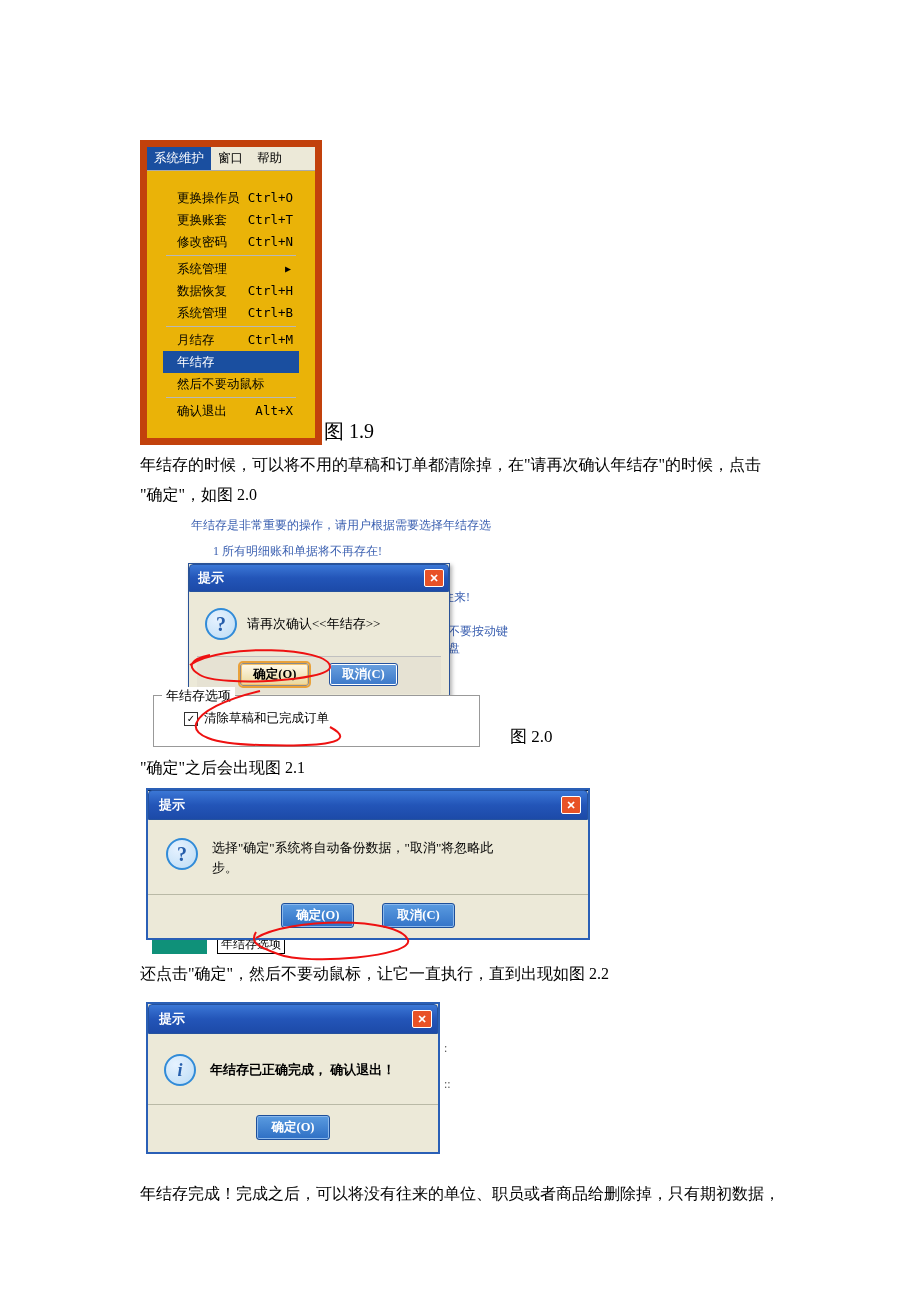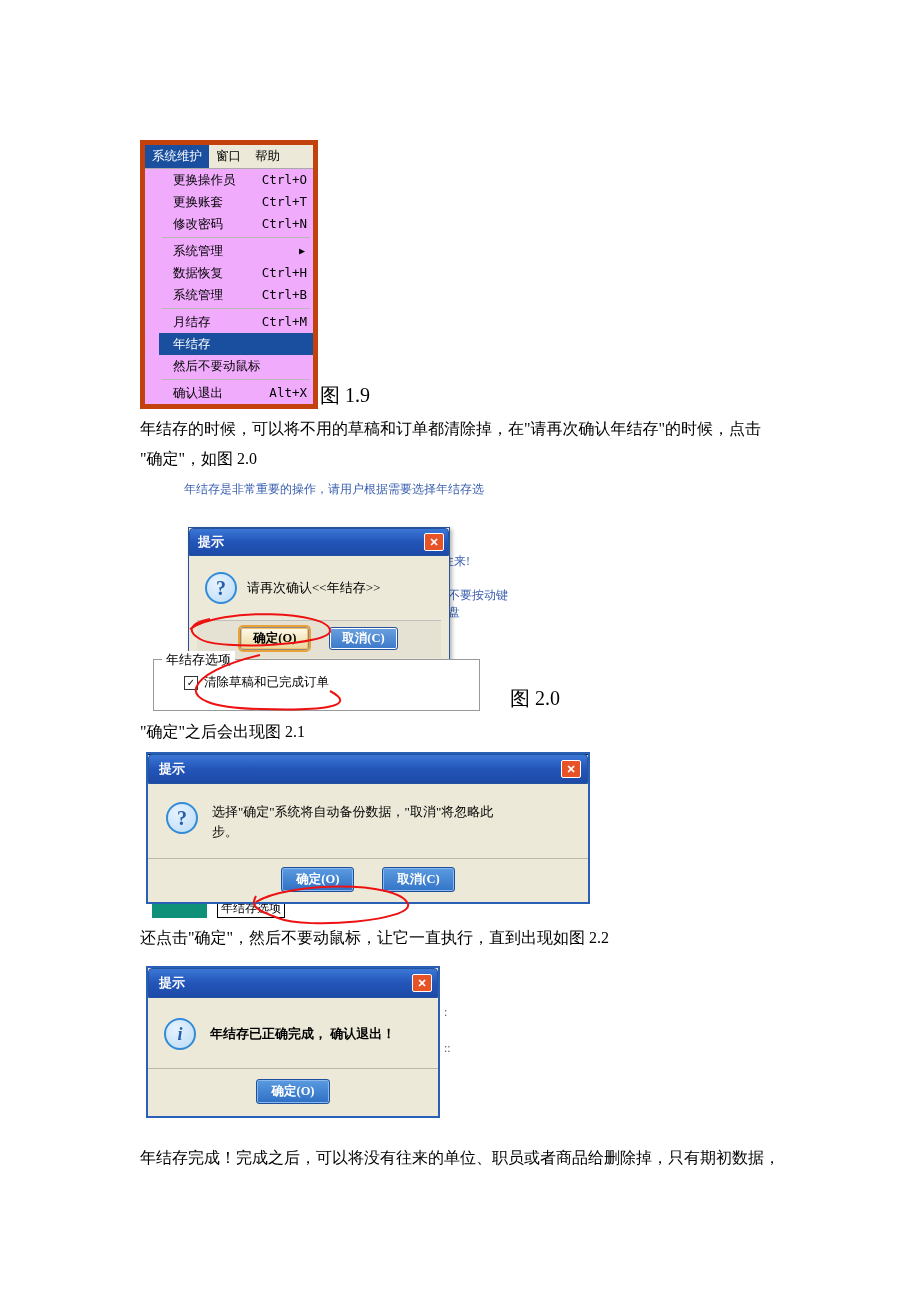--- a/index.html
+++ b/index.html
@@ -6,41 +6,41 @@
       margin: 0;
       padding: 140px 140px 50px 140px;
       font-family: "SimSun", "宋体", serif;
       font-size: 16px;
       background: #fff;
       color: #000;
       width: 640px;
     }
 
     
-    .menu-container { border: 5px solid #c2410c; width: 168px; background: #f0abfc; }
+    .menu-container { border: 7px solid #c2410c; width: 168px; background: #eab308; }
     .menubar { display: flex; border-bottom: 1px solid #aaa; font-size: 12.5px; background: #ece9d8; }
     .menubar-item { padding: 3px 7px; }
     .menubar-item.active { background: #1a4fa0; color: #fff; }
-    .menu-items { padding: 0; margin-left: 14px; }
+    .menu-items { padding: 16px; }
     .menu-row {
       display: flex; justify-content: space-between;
       padding: 2px 6px 2px 14px; font-size: 12.5px; line-height: 18px;
       font-family: "SimSun", monospace;
     }
     .menu-row.highlight { background: #1a4fa0; color: #fff; text-align: right; }
     .menu-sep { border-top: 1px solid #b8b8b8; margin: 2px 3px; }
     .submenu-arrow { font-size: 10px; padding-right:2px;}
 
     .caption-inline { display: inline-block; font-family: "Times New Roman","SimSun"; font-size: 20px; margin-left: 2px; vertical-align: bottom;}
     .body-text { font-size: 16px; line-height: 28px; margin: 6px 0; font-family: "SimSun","Times New Roman"; }
 
     
     .fig20-wrap { position: relative; width:360px; height:233px; margin-left:10px; }
     .fig20-bg {
-      position:absolute; left:4px; top:0;
+      position:absolute; left:11px; top:0;
       font-size:12px; color:#3a5fb0; line-height:20px;
       font-family:"SimSun";
     }
     .fig20-bg .line { white-space: pre; }
 
     .dialog20 {
       position:absolute; left:38px; top:48px; width:260px;
       background:#ece9d8; border:1px solid #2a5296;
       box-shadow: 2px 2px 4px rgba(0,0,0,.3);
     }
@@ -89,21 +89,21 @@
     }
     .group-box .legend{
       position:absolute; top:-9px; left:8px; background:#fff; font-size:13px; padding:0 4px;
     }
     .checkbox-row { padding:14px 4px 4px 30px; font-size:12.5px; display:flex; align-items:center; gap:6px;}
     .chk { width:12px; height:12px; border:1px solid #333; display:inline-flex; align-items:center; justify-content:center; font-size:10px; background:#fff;}
 
     .red-scribble { position:absolute; pointer-events:none; }
     .red-scribble path { stroke:#e11; stroke-width:2; fill:none; }
 
-    .fig-caption-right { font-family:"Times New Roman","SimSun"; font-size:20px; }
+    .fig-caption-right { font-family:"Times New Roman","SimSun"; font-size:17px; }
 
     
     .dialog21 {
       width:440px; border:2px solid #2a5fb6; background:#ece9d8;
       box-shadow: 0 1px 0 #0a2856 inset; position:relative;
     }
     .dialog21 .titlebar { border-radius:4px 4px 0 0; padding:5px 6px 5px 10px;}
     .dlg21-body { padding:18px 16px 60px 18px; display:flex; gap:14px; font-size:13px; line-height:20px;}
     .btn-row21 {
       position:absolute; left:0; right:0; bottom:0;
@@ -181,20 +181,21 @@
   <span class="caption-inline">图 1.9</span>
 </div>
 
 <p class="body-text">年结存的时候，可以将不用的草稿和订单都清除掉，在"请再次确认年结存"的时候，点击</p>
 <p class="body-text" style="margin-top:-4px;">"确定"，如图 2.0</p>
 
 <div style="display:flex; align-items:flex-end;">
   <div class="fig20-wrap">
     <div class="fig20-bg">
       <div class="line" style="margin-left:30px;">年结存是非常重要的操作，请用户根据需要选择年结存选</div>
+      <div class="line" style="margin-left:52px; margin-top:6px;">1 所有明细账和单据将不再存在!</div>
     </div>
     <div style="position:absolute; left:292px; top:74px; font-size:12px; color:#3a5fb0;">往来!</div>
     <div style="position:absolute; left:298px; top:108px; font-size:12px; color:#3a5fb0;">不要按动键盘</div>
 
     <div class="dialog20">
       <div class="titlebar">
         <span>提示</span>
         <div class="close-btn">✕</div>
       </div>
       <div class="dlg20-body">

